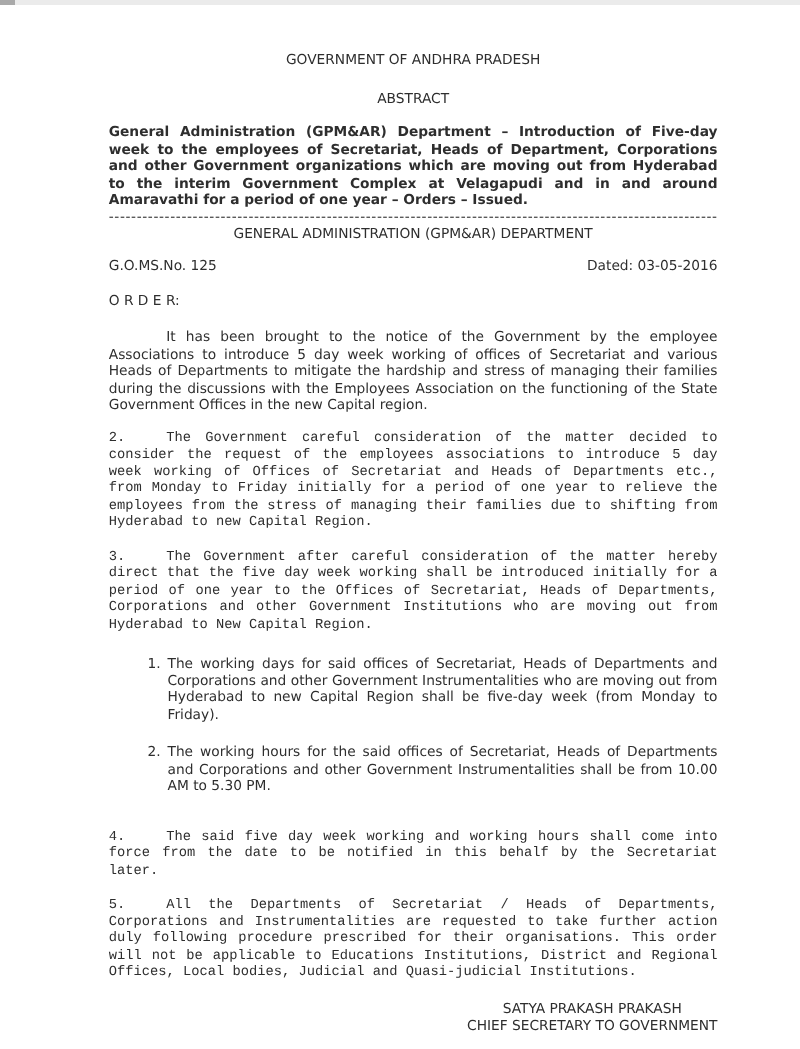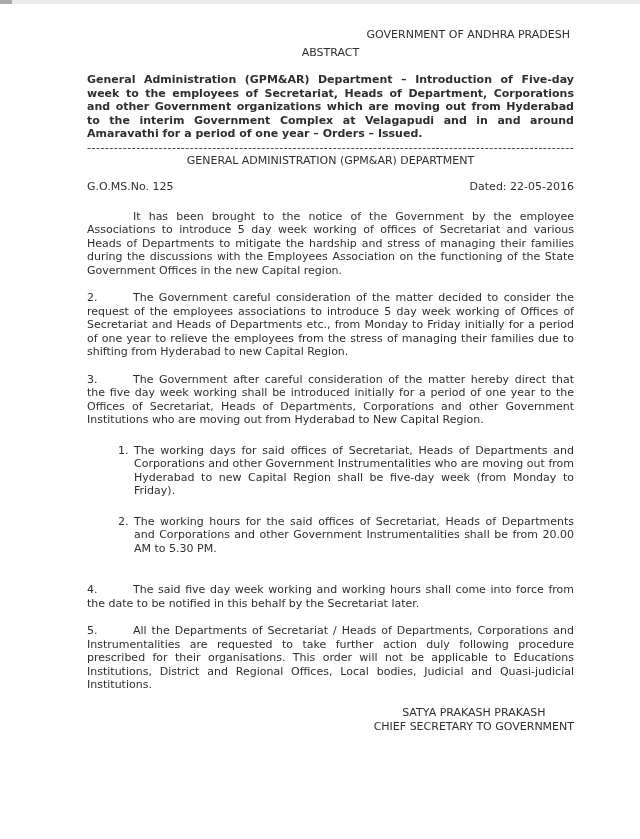--- a/index.html
+++ b/index.html
@@ -26,21 +26,21 @@
     left: 0; top: 0;
     width: 12px; height: 4px;
     background: #a9a9a9;
   }
   .page {
     padding: 20px 66px 0 87px; 
     font-size: 11px;
     line-height: 13.5px;
   }
   .center { text-align: center; }
-  .doc-title { margin: 4px; font-weight: normal; font-size: 11px; line-height: 13.5px; text-align: right; }
+  .doc-title { margin: 17px; font-weight: normal; font-size: 11px; line-height: 13.5px; }
   .abstract { margin: 0 0 14px 0; }
   .subject {
     text-align: justify;
     margin: 0;
     font-weight: bold;
   }
   .separator {
     white-space: nowrap;
     overflow: hidden;
     letter-spacing: 0.5px;
@@ -56,20 +56,21 @@
   }
   .order-label { margin: 0 0 13px 0; }
   .para {
     text-align: justify;
     margin: 16px 0 14px 0;
   }
   .para.first-indent { text-indent: 46px; }
   .numbered {
     text-align: justify;
     margin: 0 0 14px 0;
+    font-family: Liberation Mono, monospace;
   }
   .numbered .pnum {
     display: inline-block;
     width: 46px;
   }
   .sublist { margin: 17px 0 28px 31px; }
   .sub-item {
     display: flex;
     margin: 0 0 17px 0;
   }
@@ -107,38 +108,39 @@
   <div class="center abstract">ABSTRACT</div>
 
   <p class="subject">General Administration (GPM&amp;AR) Department – Introduction of Five-day week to the employees of Secretariat, Heads of Department, Corporations and other Government organizations which are moving out from Hyderabad to the interim Government Complex at Velagapudi and in and around Amaravathi for a period of one year – Orders – Issued.</p>
 
   <div class="separator">--------------------------------------------------------------------------------------------------------------------------------------------------------------</div>
 
   <div class="center dept-heading">GENERAL ADMINISTRATION (GPM&amp;AR) DEPARTMENT</div>
 
   <div class="go-row">
     <span>G.O.MS.No. 125</span>
-    <span>Dated: 22-05-2016</span>
+    <span>Dated: 03-05-2016</span>
   </div>
 
+  <div class="order-label">O R D E R:</div>
 
   <p class="para first-indent">It has been brought to the notice of the Government by the employee Associations to introduce 5 day week working of offices of Secretariat and various Heads of Departments to mitigate the hardship and stress of managing their families during the discussions with the Employees Association on the functioning of the State Government Offices in the new Capital region.</p>
 
   <p class="numbered"><span class="pnum">2.</span><span>The Government careful consideration of the matter decided to consider the request of the employees associations to introduce 5 day week working of Offices of Secretariat and Heads of Departments etc., from Monday to Friday initially for a period of one year to relieve the employees from the stress of managing their families due to shifting from Hyderabad to new Capital Region.</span></p>
 
   <p class="numbered"><span class="pnum">3.</span><span>The Government after careful consideration of the matter hereby direct that the five day week working shall be introduced initially for a period of one year to the Offices of Secretariat, Heads of Departments, Corporations and other Government Institutions who are moving out from Hyderabad to New Capital Region.</span></p>
 
   <div class="sublist">
     <div class="sub-item">
       <div class="snum">1.</div>
       <div class="stext">The working days for said offices of Secretariat, Heads of Departments and Corporations and other Government Instrumentalities who are moving out from Hyderabad to new Capital Region shall be five-day week (from Monday to Friday).</div>
     </div>
     <div class="sub-item">
       <div class="snum">2.</div>
-      <div class="stext">The working hours for the said offices of Secretariat, Heads of Departments and Corporations and other Government Instrumentalities shall be from 20.00 AM to 5.30 PM.</div>
+      <div class="stext">The working hours for the said offices of Secretariat, Heads of Departments and Corporations and other Government Instrumentalities shall be from 10.00 AM to 5.30 PM.</div>
     </div>
   </div>
 
   <p class="numbered"><span class="pnum">4.</span><span>The said five day week working and working hours shall come into force from the date to be notified in this behalf by the Secretariat later.</span></p>
 
   <p class="numbered"><span class="pnum">5.</span><span>All the Departments of Secretariat / Heads of Departments, Corporations and Instrumentalities are requested to take further action duly following procedure prescribed for their organisations. This order will not be applicable to Educations Institutions, District and Regional Offices, Local bodies, Judicial and Quasi-judicial Institutions.</span></p>
 
 
   <div class="sign-wrap">
     <div class="sign-block">

